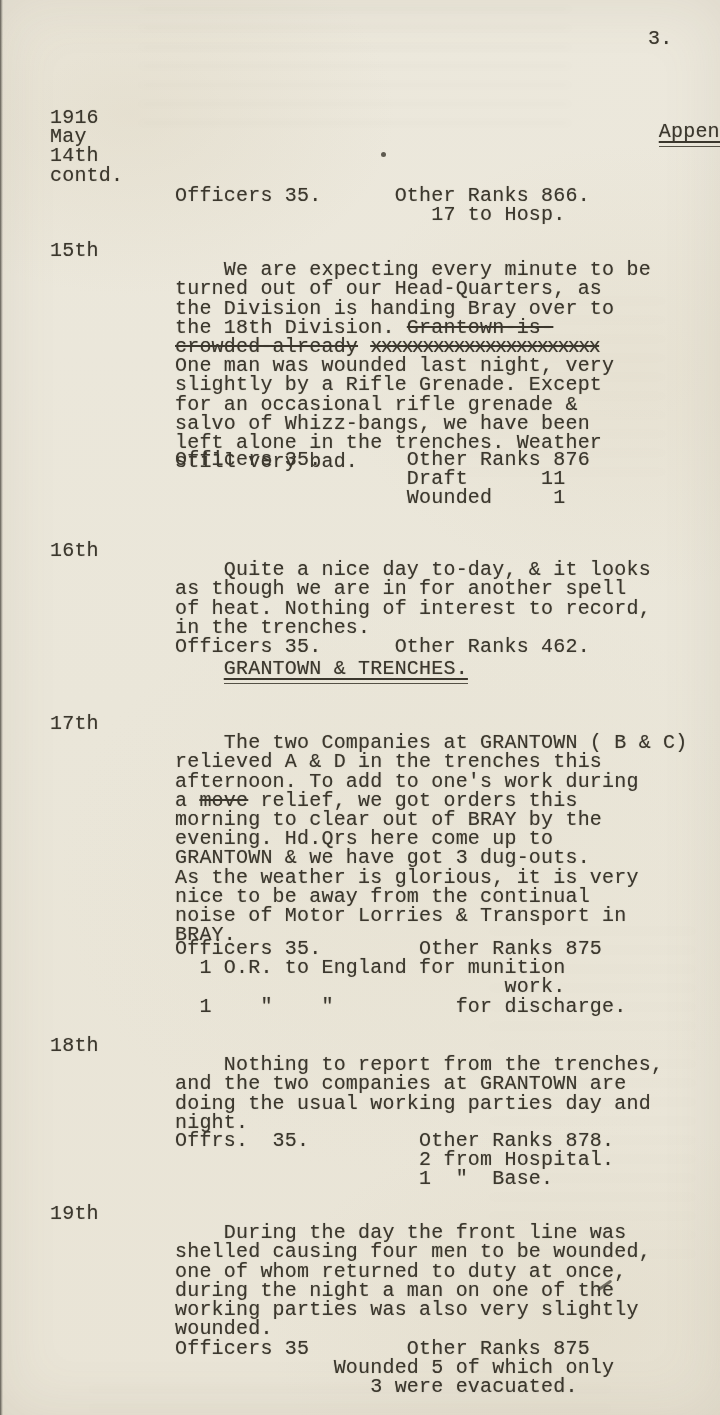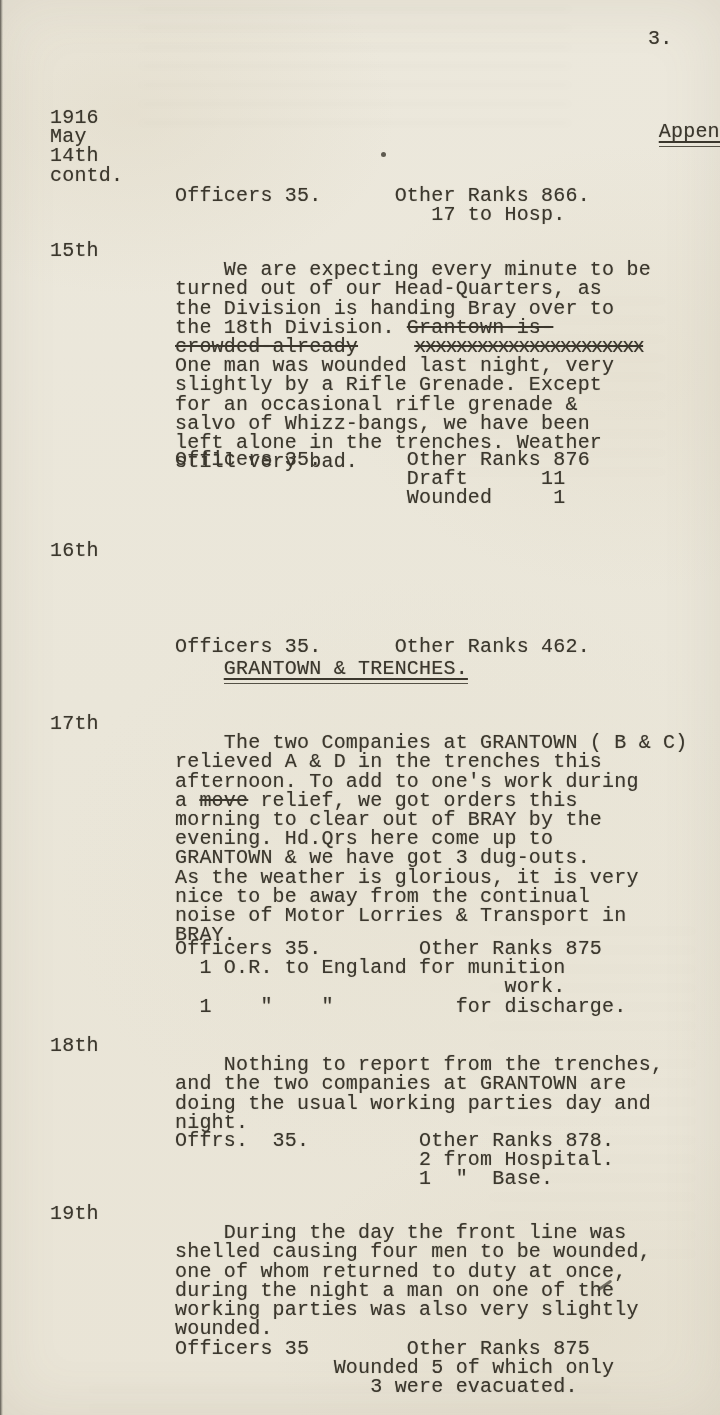--- a/index.html
+++ b/index.html
@@ -17,21 +17,21 @@
     box-shadow:inset 0 0 60px rgba(120,110,85,.12);
     font-family:"Liberation Mono","DejaVu Sans Mono",monospace;
     font-size:20px;line-height:19.2px;letter-spacing:.2px;
     color:#3b372d;
     text-shadow:0 0 1px rgba(59,55,45,.45);
   }
   .abs{position:absolute;white-space:pre;}
   .date{left:50px;}
   .body,.cas,.heading{left:175px;}
   .strike{text-decoration:line-through;text-decoration-thickness:2px;}
-  .xout{text-decoration:line-through;text-decoration-thickness:2px;letter-spacing:-1.6px;margin-left:44px;}
+  .xout{text-decoration:line-through;text-decoration-thickness:2px;letter-spacing:-1.6px;}
   .dbl{
     display:inline-block;
     text-decoration:underline;
     text-underline-offset:4px;
     text-decoration-thickness:1.5px;
     border-bottom:1.6px solid rgba(59,55,45,.85);
     padding-bottom:5px;
   }
   .scan-edge{
     position:absolute;left:0;top:0;width:3px;height:100%;
@@ -95,20 +95,26 @@
 for an occasional rifle grenade &amp;
 salvo of Whizz-bangs, we have been
 left alone in the trenches. Weather
 still very bad.</span>
   </div>
   <div class="abs cas" style="top:450px">Officers 35.       Other Ranks 876
                    Draft      11
                    Wounded     1</div>
 
   <div class="abs date" style="top:541px">16th</div>
+  <div class="abs body" style="top:541px">
+    <span>Quite a nice day to-day, &amp; it looks
+as though we are in for another spell
+of heat. Nothing of interest to record,
+in the trenches.</span>
+  </div>
   <div class="abs cas" style="top:637px">Officers 35.      Other Ranks 462.</div>
 
   <div class="abs heading" style="top:640px">
     <span class="dbl">GRANTOWN &amp; TRENCHES.</span>
   </div>
 
   <div class="abs date" style="top:714px">17th</div>
   <div class="abs body" style="top:714px">
     <span>The two Companies at GRANTOWN ( B &amp; C)
 relieved A &amp; D in the trenches this

